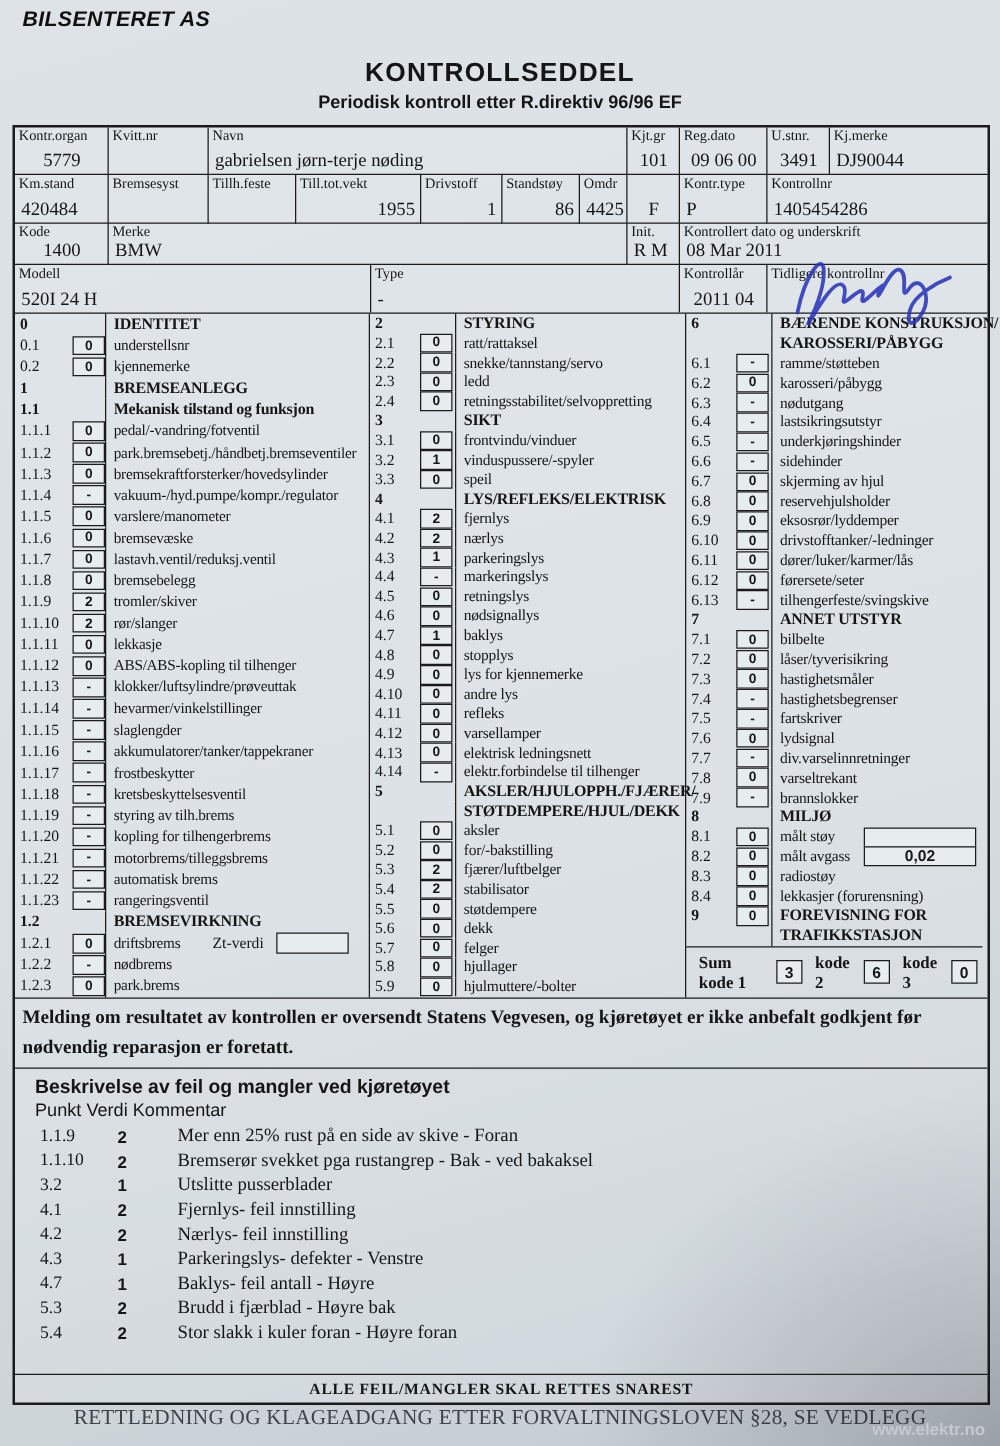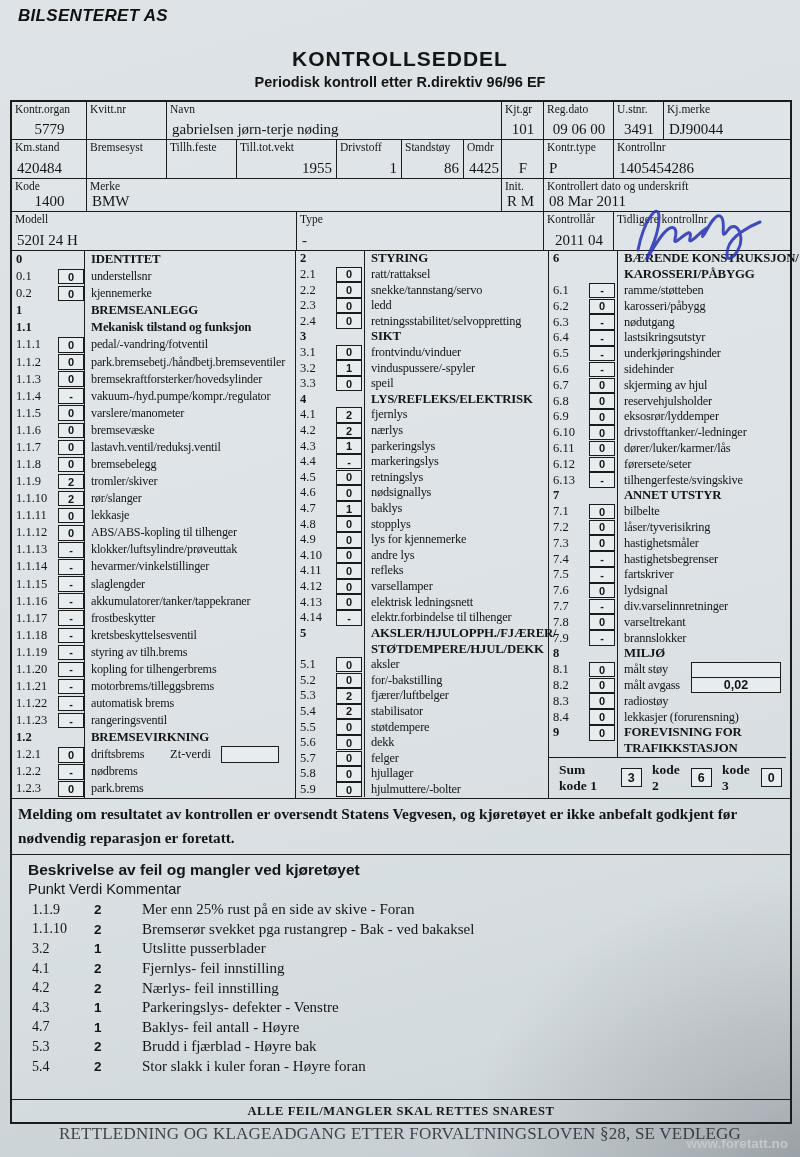--- a/index.html
+++ b/index.html
@@ -930,20 +930,20 @@
             <span class="dv">2</span>
             <span class="dc">Stor slakk i kuler foran - Høyre foran</span>
           </div>
         </div>
     </div>
 
     <div class="allefeil">ALLE FEIL/MANGLER SKAL RETTES SNAREST</div>
   </div>
 
   <div class="appeal">RETTLEDNING OG KLAGEADGANG ETTER FORVALTNINGSLOVEN §28, SE VEDLEGG</div>
-  <div class="watermark">www.foretatt.no</div>
+  <div class="watermark">www.elektr.no</div>
 
   <svg class="sig" width="150" height="90" viewBox="0 0 150 90">
     <path d="M10,64 C16,34 30,16 31,30 C32,46 22,66 18,74 C30,54 40,38 46,42 C52,46 42,60 50,54 C58,48 64,42 62,52 C60,60 68,50 76,44 C70,66 84,26 92,30 C100,34 90,58 100,44 C108,33 118,50 110,64 C105,73 96,78 100,62 C103,50 122,40 132,36" fill="none" stroke="#2a35b8" stroke-width="3" stroke-linecap="round" opacity="0.88"></path>
   </svg>
 
   <div class="vignette"></div>
 </div>
 
 </body></html>

